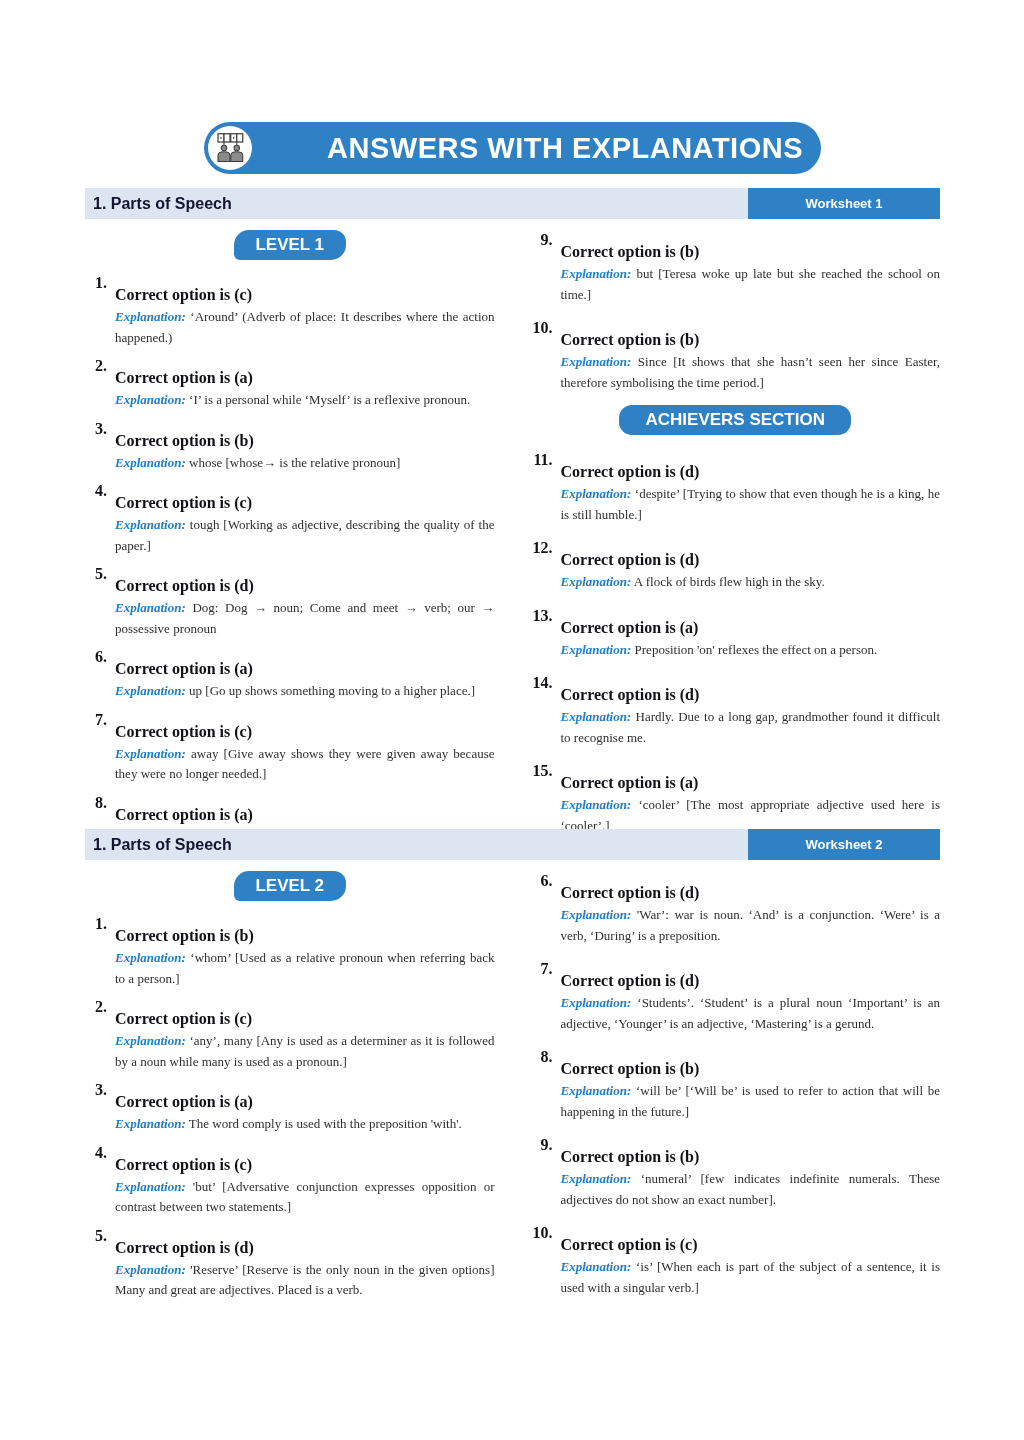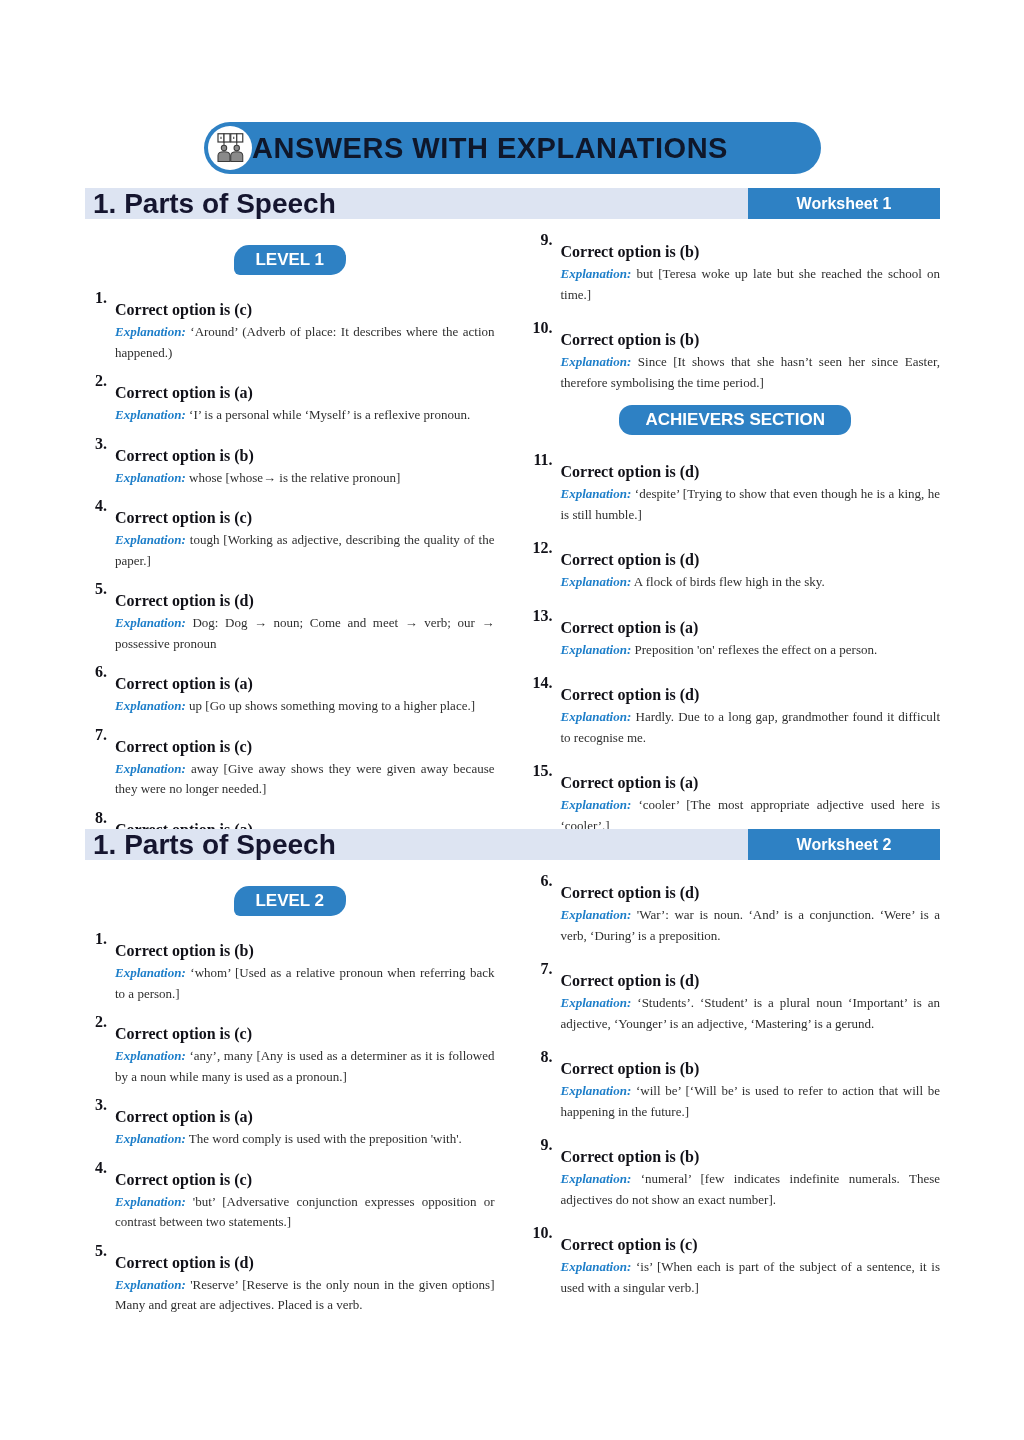--- a/index.html
+++ b/index.html
@@ -22,45 +22,45 @@
     background:var(--primary-blue);
     border-radius:26px;
     display:flex;align-items:center;
     padding:0 18px 0 4px;
   }
   .banner-icon{
     width:44px;height:44px;background:#ffffff;border-radius:50%;
     flex:0 0 44px;display:flex;align-items:center;justify-content:center;
   }
   .banner-title{
-    flex:1;text-align:left;
+    flex:1;text-align:right;
     font-family:"Liberation Sans", sans-serif;
-    font-weight:bold;font-size:29px;color:#0f172a;
+    font-weight:bold;font-size:29px;color:#ffffff;
     letter-spacing:0.5px;white-space:nowrap;
   }
   .section-bar{
     display:flex;align-items:stretch;height:31px;margin-bottom:10px;
     background:var(--light-bar);
   }
   .section-title{
     flex:1;display:flex;align-items:center;padding-left:8px;
     font-family:"Liberation Sans", sans-serif;font-weight:bold;
-    font-size:28px;color:var(--title-dark);
+    font-size:16px;color:var(--title-dark);
   }
   .worksheet-badge{
     width:192px;background:var(--primary-blue);
     display:flex;align-items:center;justify-content:center;
     font-family:"Liberation Sans", sans-serif;font-weight:bold;
-    font-size:16px;color:#ffffff;
+    font-size:13px;color:#ffffff;
   }
   .cols{display:flex;gap:36px;}
   .col{flex:1 1 0;min-width:0;}
   .section-1 .cols{height:600px;overflow:hidden;}
   .pill-badge{
-    display:block;margin:16px auto 12px auto;
+    display:block;margin:1px auto 12px auto;
     background:var(--primary-blue);color:#ffffff;
     font-family:"Liberation Sans", sans-serif;font-weight:bold;
     font-size:17px;text-align:center;line-height:30px;height:30px;
     border-radius:15px 12px 15px 6px;
   }
   .level-badge{width:112px;}
   .achievers-badge{width:232px;margin:12px auto 14px auto;border-radius:13px;}
   .item{display:flex;margin-bottom:7px;}
   .col-right .item{margin-bottom:12px;}
   .item .num{

